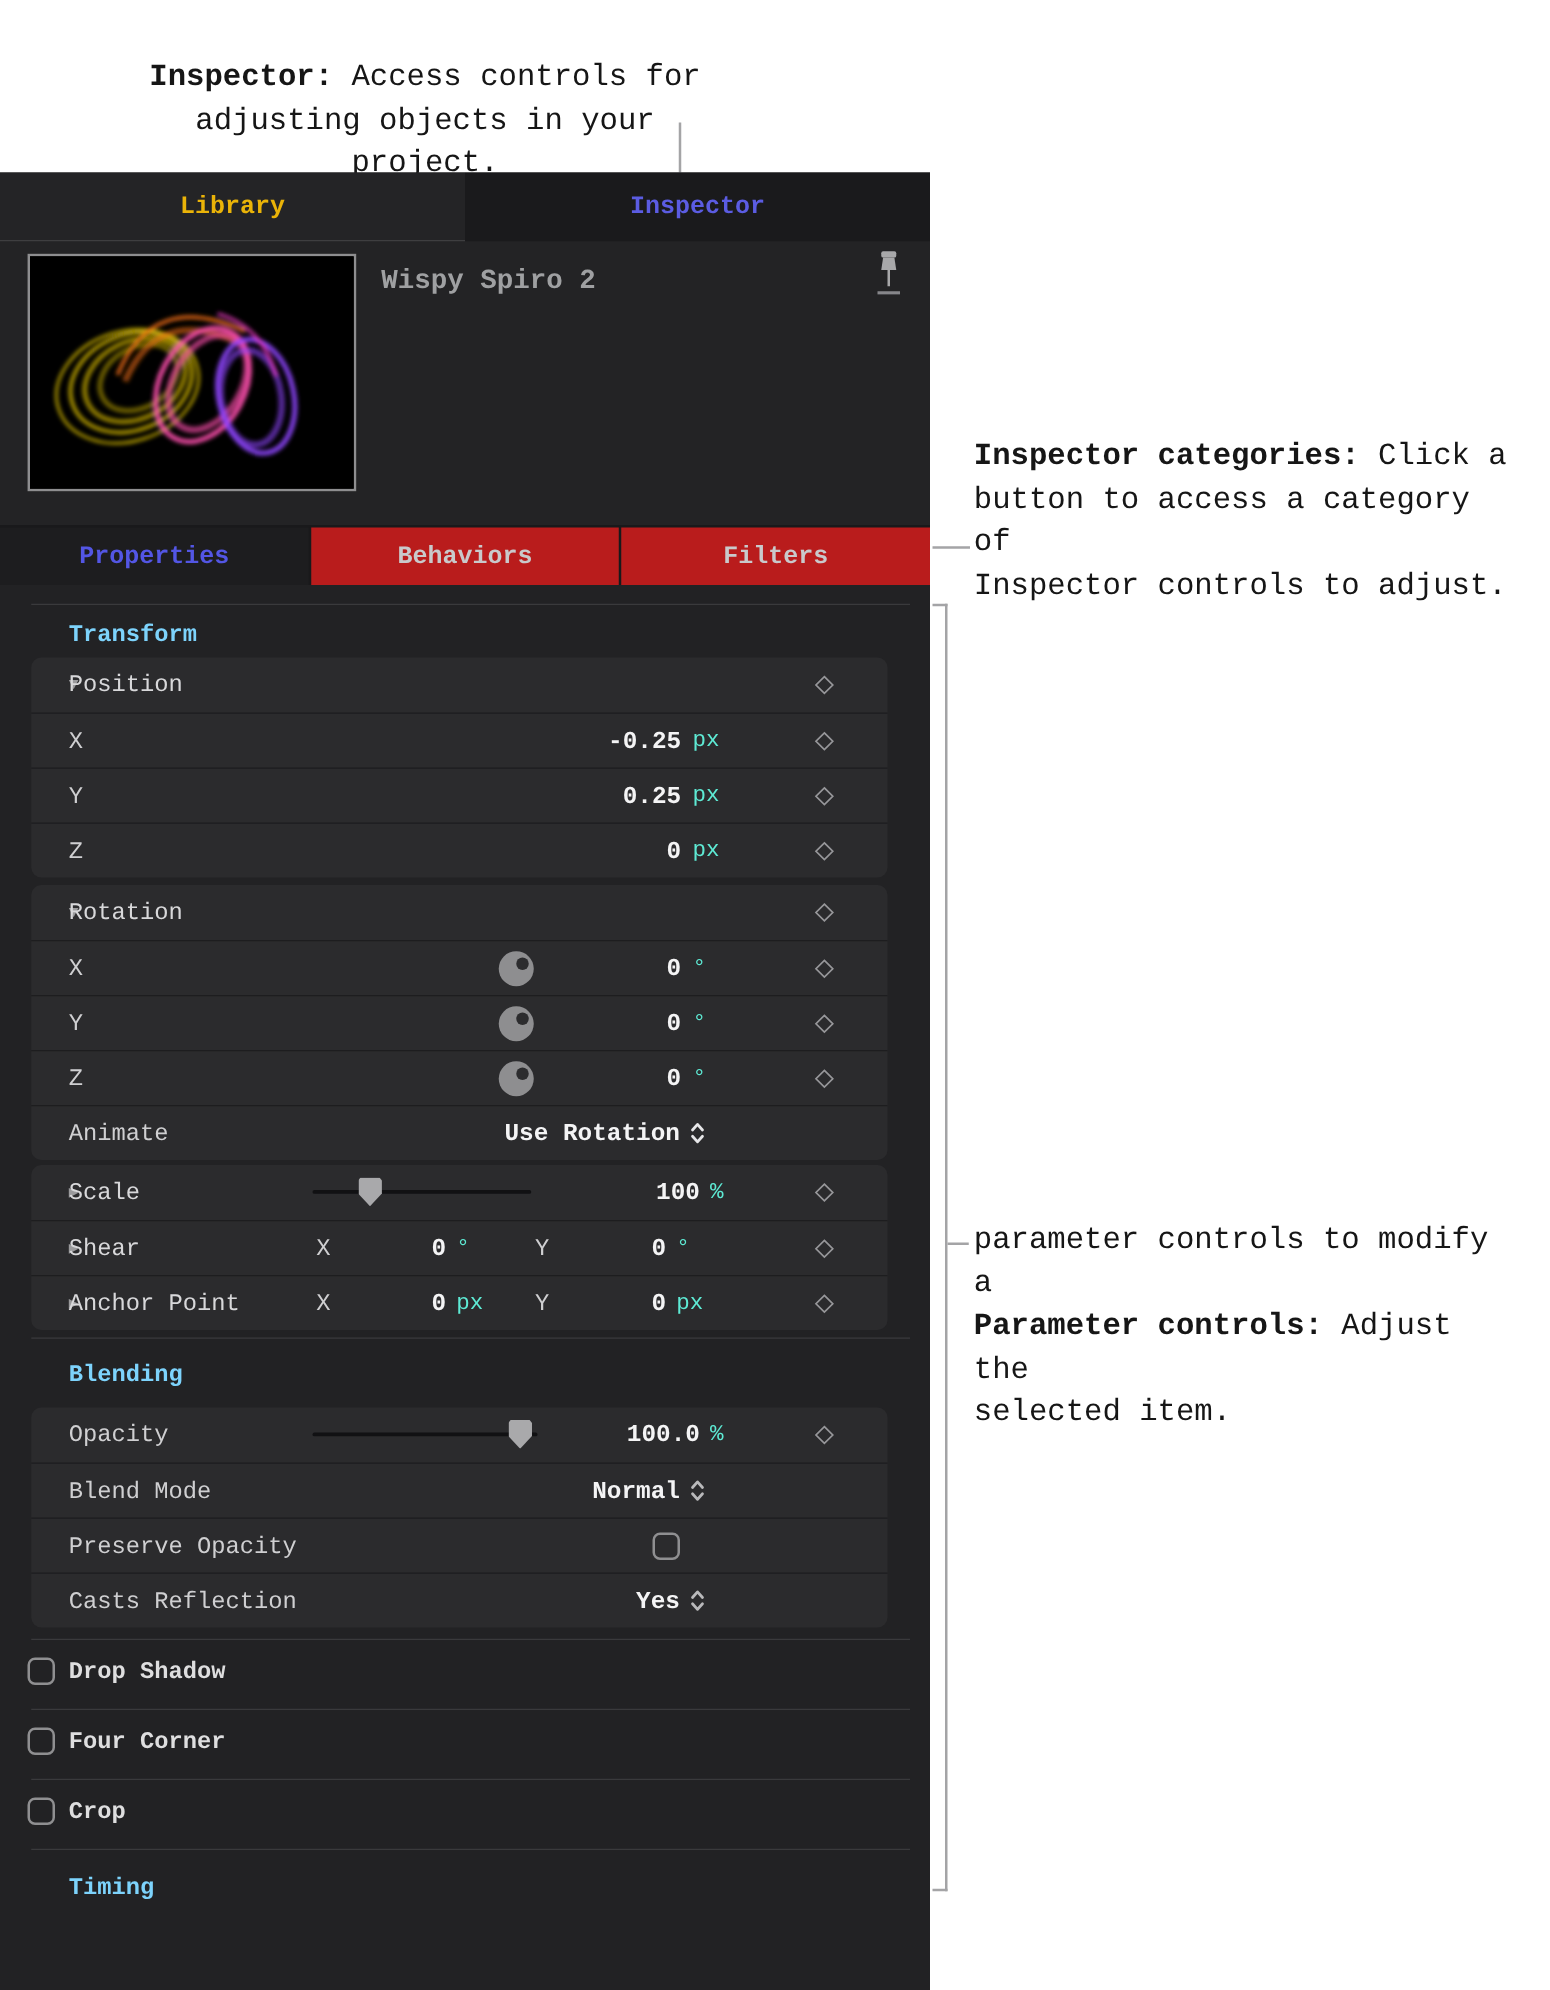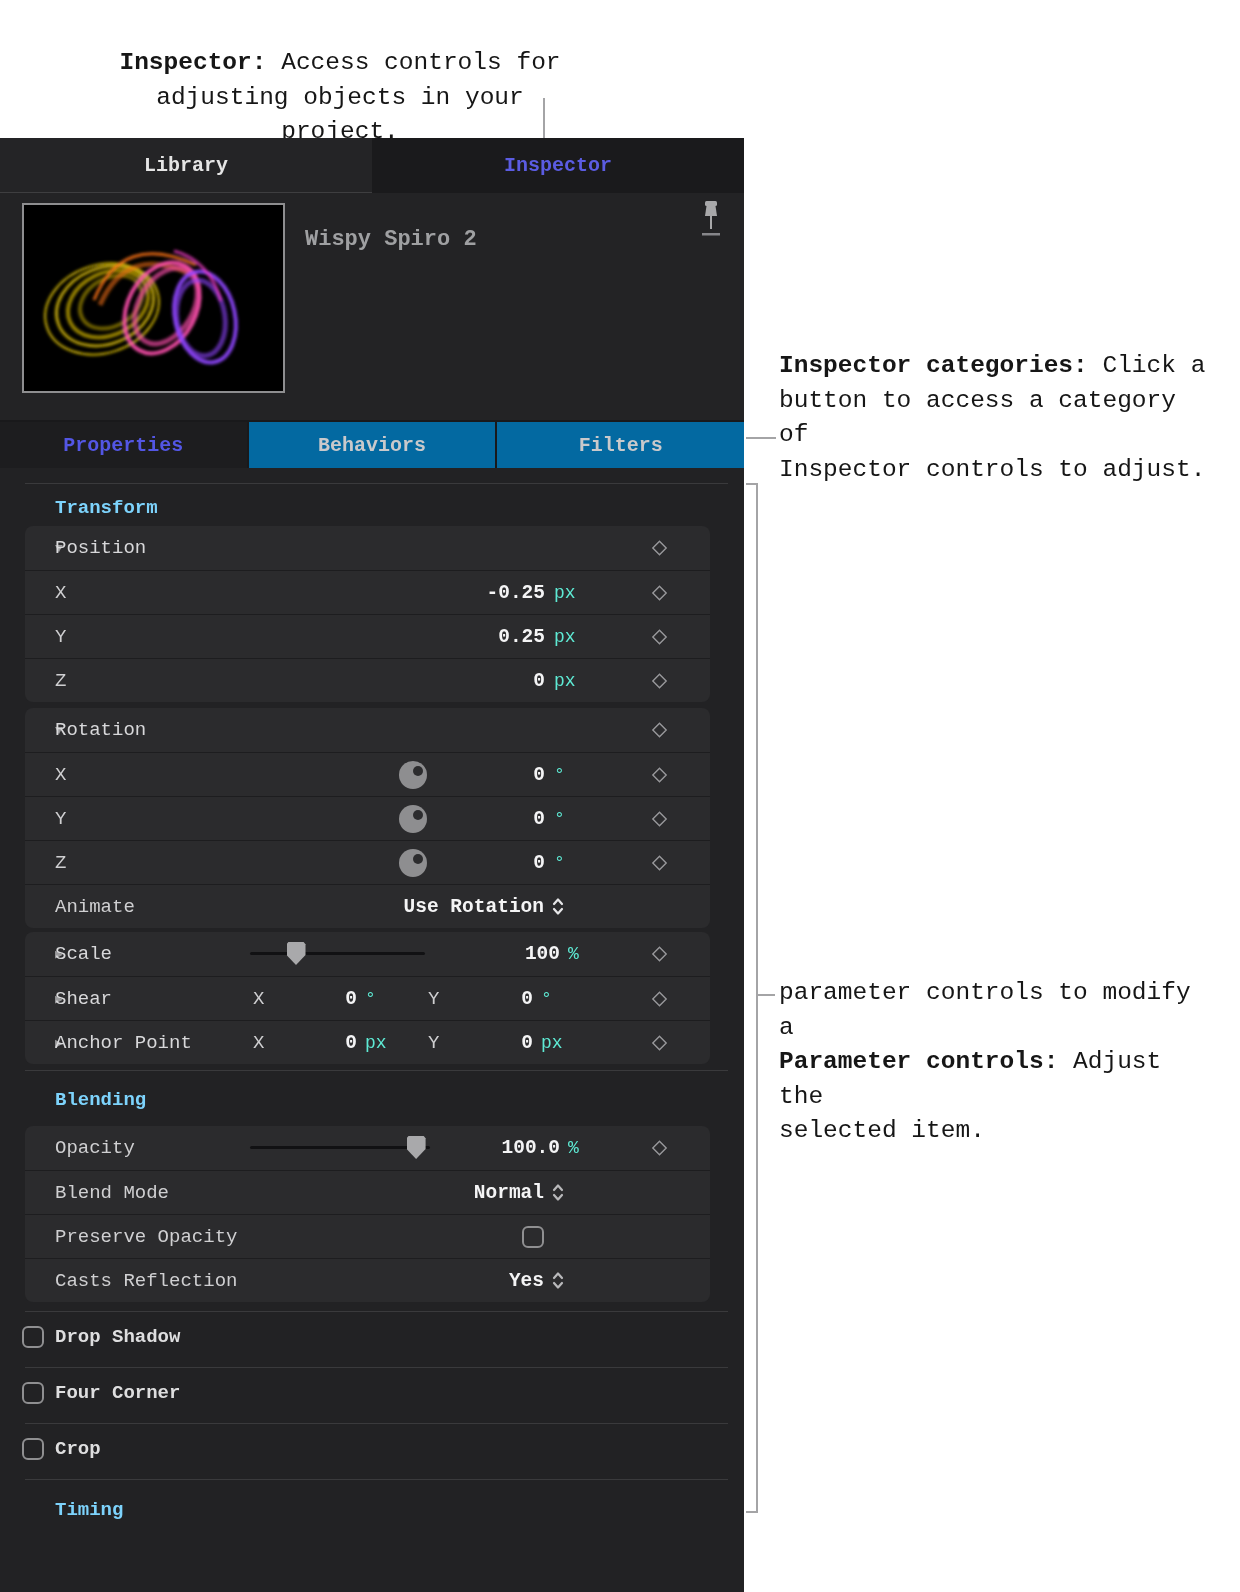--- a/index.html
+++ b/index.html
@@ -20,34 +20,34 @@
   .bracket-v{ left:756px; top:435px; width:2px; height:1030px; }
   .bracket-top{ left:746px; top:435px; width:12px; height:2px; }
   .bracket-bot{ left:746px; top:1463px; width:12px; height:2px; }
   .bracket-tick{ left:758px; top:946px; width:17px; height:2px; }
 
   
   .panel{ position:absolute; left:0; top:90px; width:744px; height:1502px; background:#232325; }
 
   .tabbar{ position:absolute; left:0; top:0; right:0; height:55px; display:flex; }
   .tab{ flex:1; display:flex; align-items:center; justify-content:center;
-        font-size:20px; font-weight:600; color:#e5e5e5; cursor:default; }
+        font-size:20px; font-weight:600; color:#eab308; cursor:default; }
   .tab-inactive{ background:#242426; border-bottom:1px solid #3e3e40; }
   .tab-active{ background:#1a1a1c; color:#5b5ce2; }
 
   .namebar{ position:absolute; left:0; top:55px; right:0; height:227px; }
   .thumb{ position:absolute; left:22px; top:10px; width:263px; height:190px;
           background:#000; border:2px solid #8e8e90; }
-  .objname{ position:absolute; left:305px; top:34px; font-size:22px; font-weight:700; color:#9fa0a2; }
+  .objname{ position:absolute; left:305px; top:19px; font-size:22px; font-weight:700; color:#9fa0a2; }
   .pinbtn{ position:absolute; right:18px; top:4px; width:30px; height:50px; }
 
   .cattabs{ position:absolute; left:0; top:282px; right:0; height:48px; display:flex;
             background:#19191b; gap:2px; border-top:2px solid #19191b; }
   .cattab{ flex:1; display:flex; align-items:center; justify-content:center;
-           font-size:20px; font-weight:600; color:#c9c9cb; background:#0369a1; }
+           font-size:20px; font-weight:600; color:#c9c9cb; background:#b91c1c; }
   .cattab-active{ background:#1d1d1f; color:#5356e4; }
 
   .params{ position:absolute; left:0; top:330px; right:0; bottom:0; background:#222224; }
   .psep{ position:absolute; left:25px; width:703px; height:1px; background:#3a3a3c; }
   .pheading{ position:absolute; left:55px; height:28px; font-size:19px; font-weight:600;
              color:#7dd3fc; line-height:28px; }
 
   .pgroup{ position:absolute; left:25px; width:685px; background:#2b2b2d; border-radius:8px; }
   .grow{ position:relative; height:44px; }
   .grow + .grow{ border-top:1px solid #1d1d1f; }

